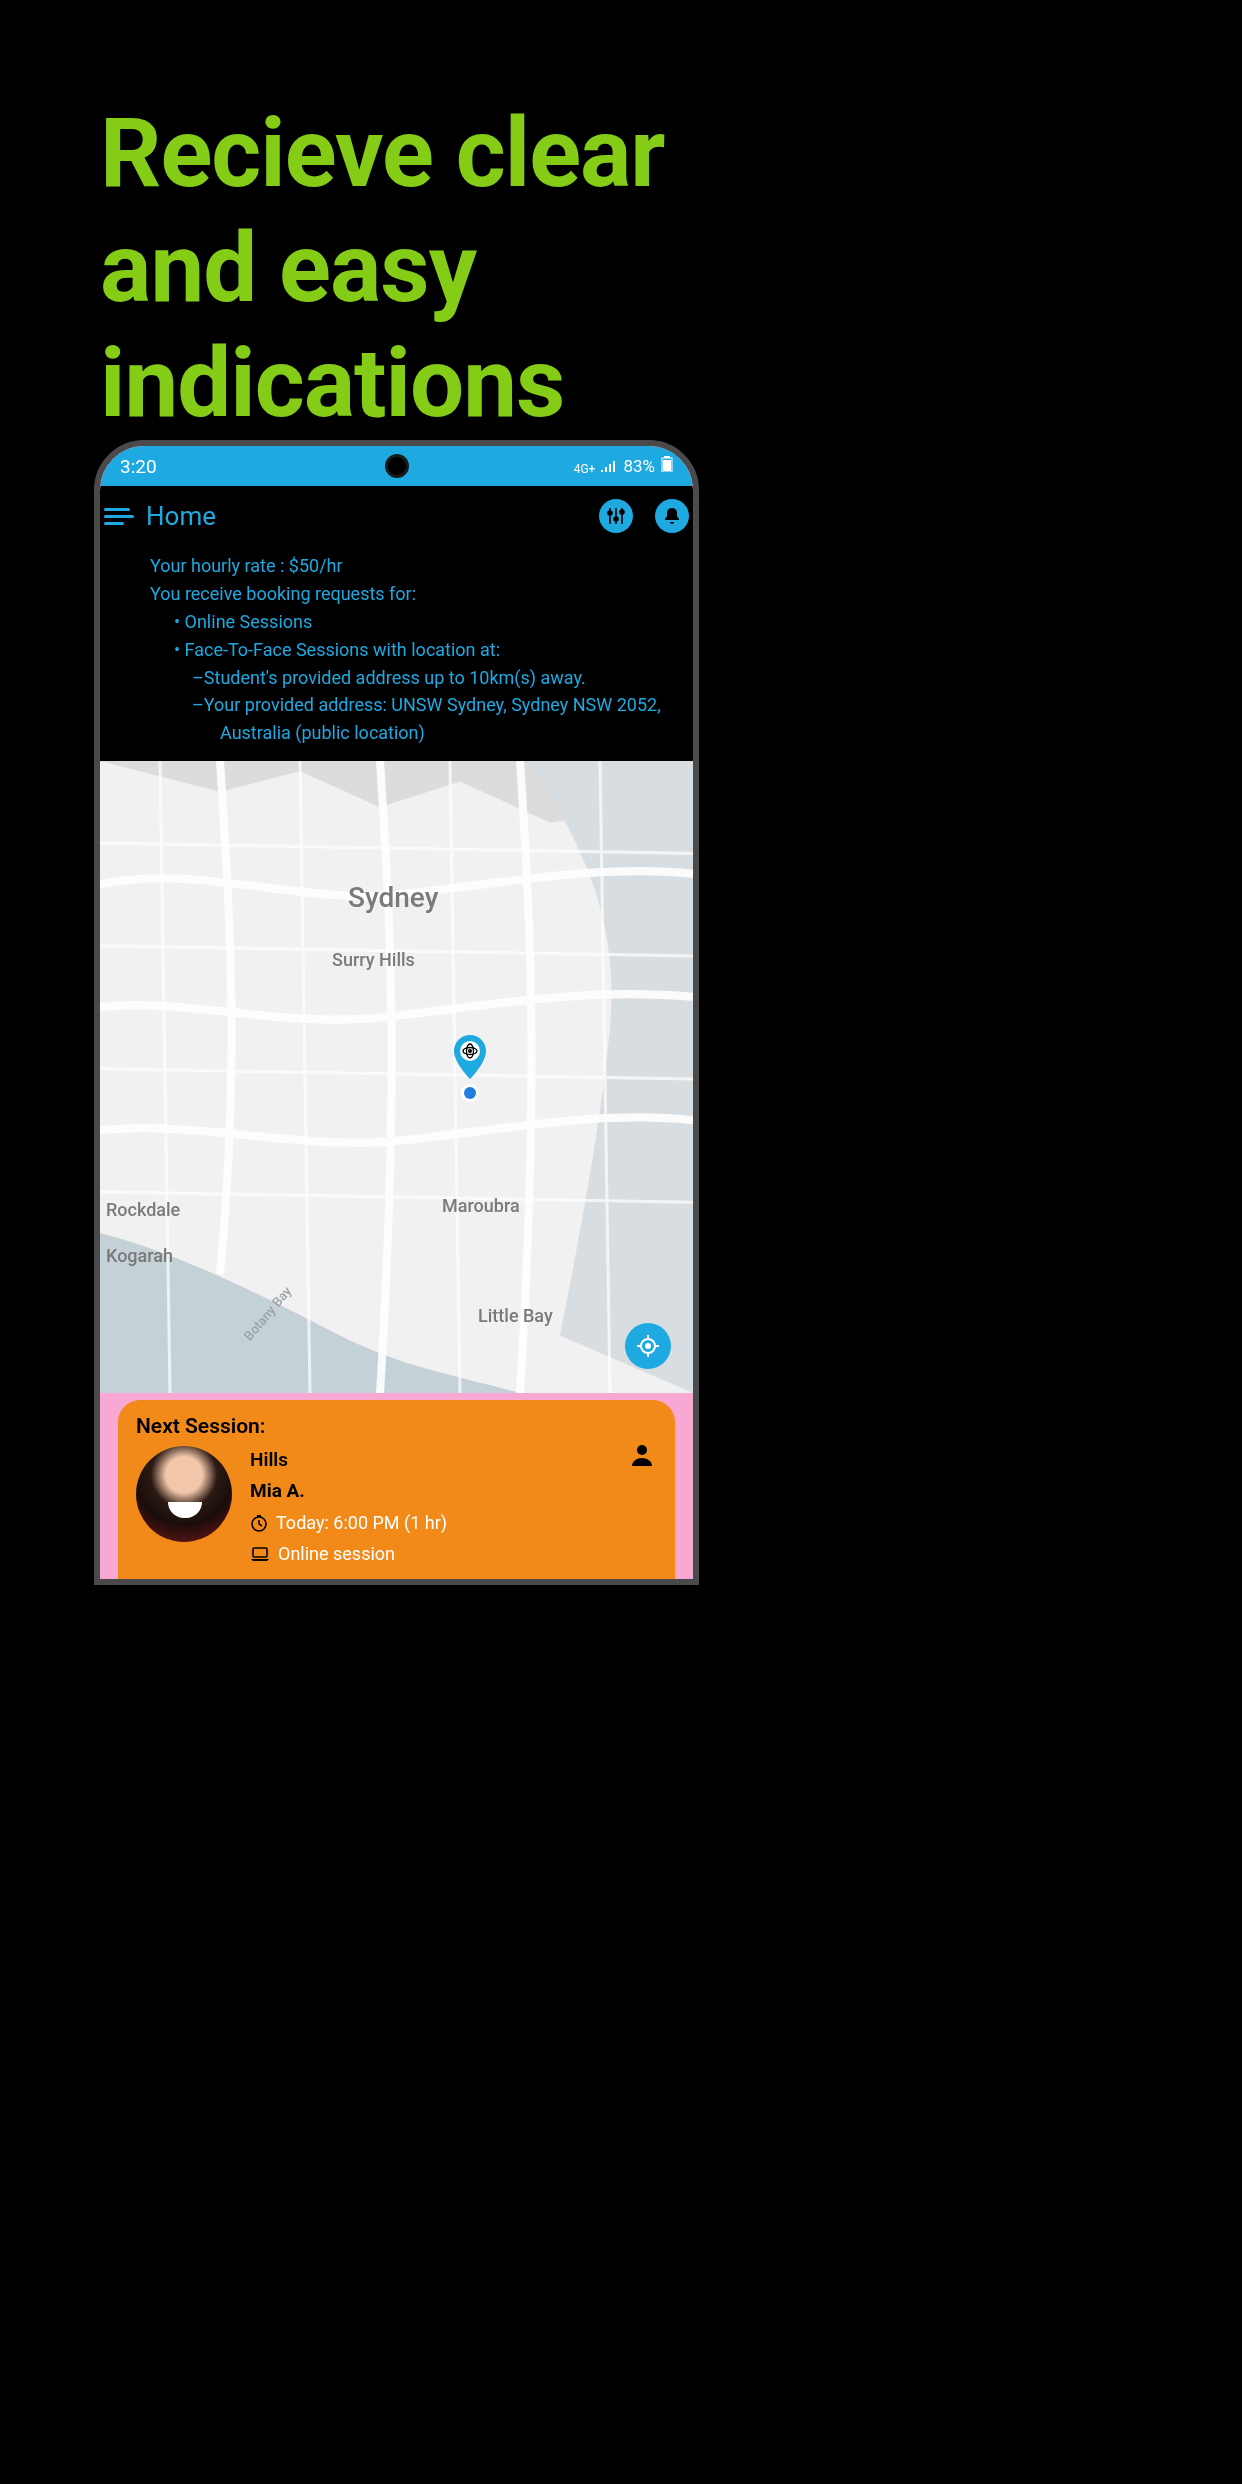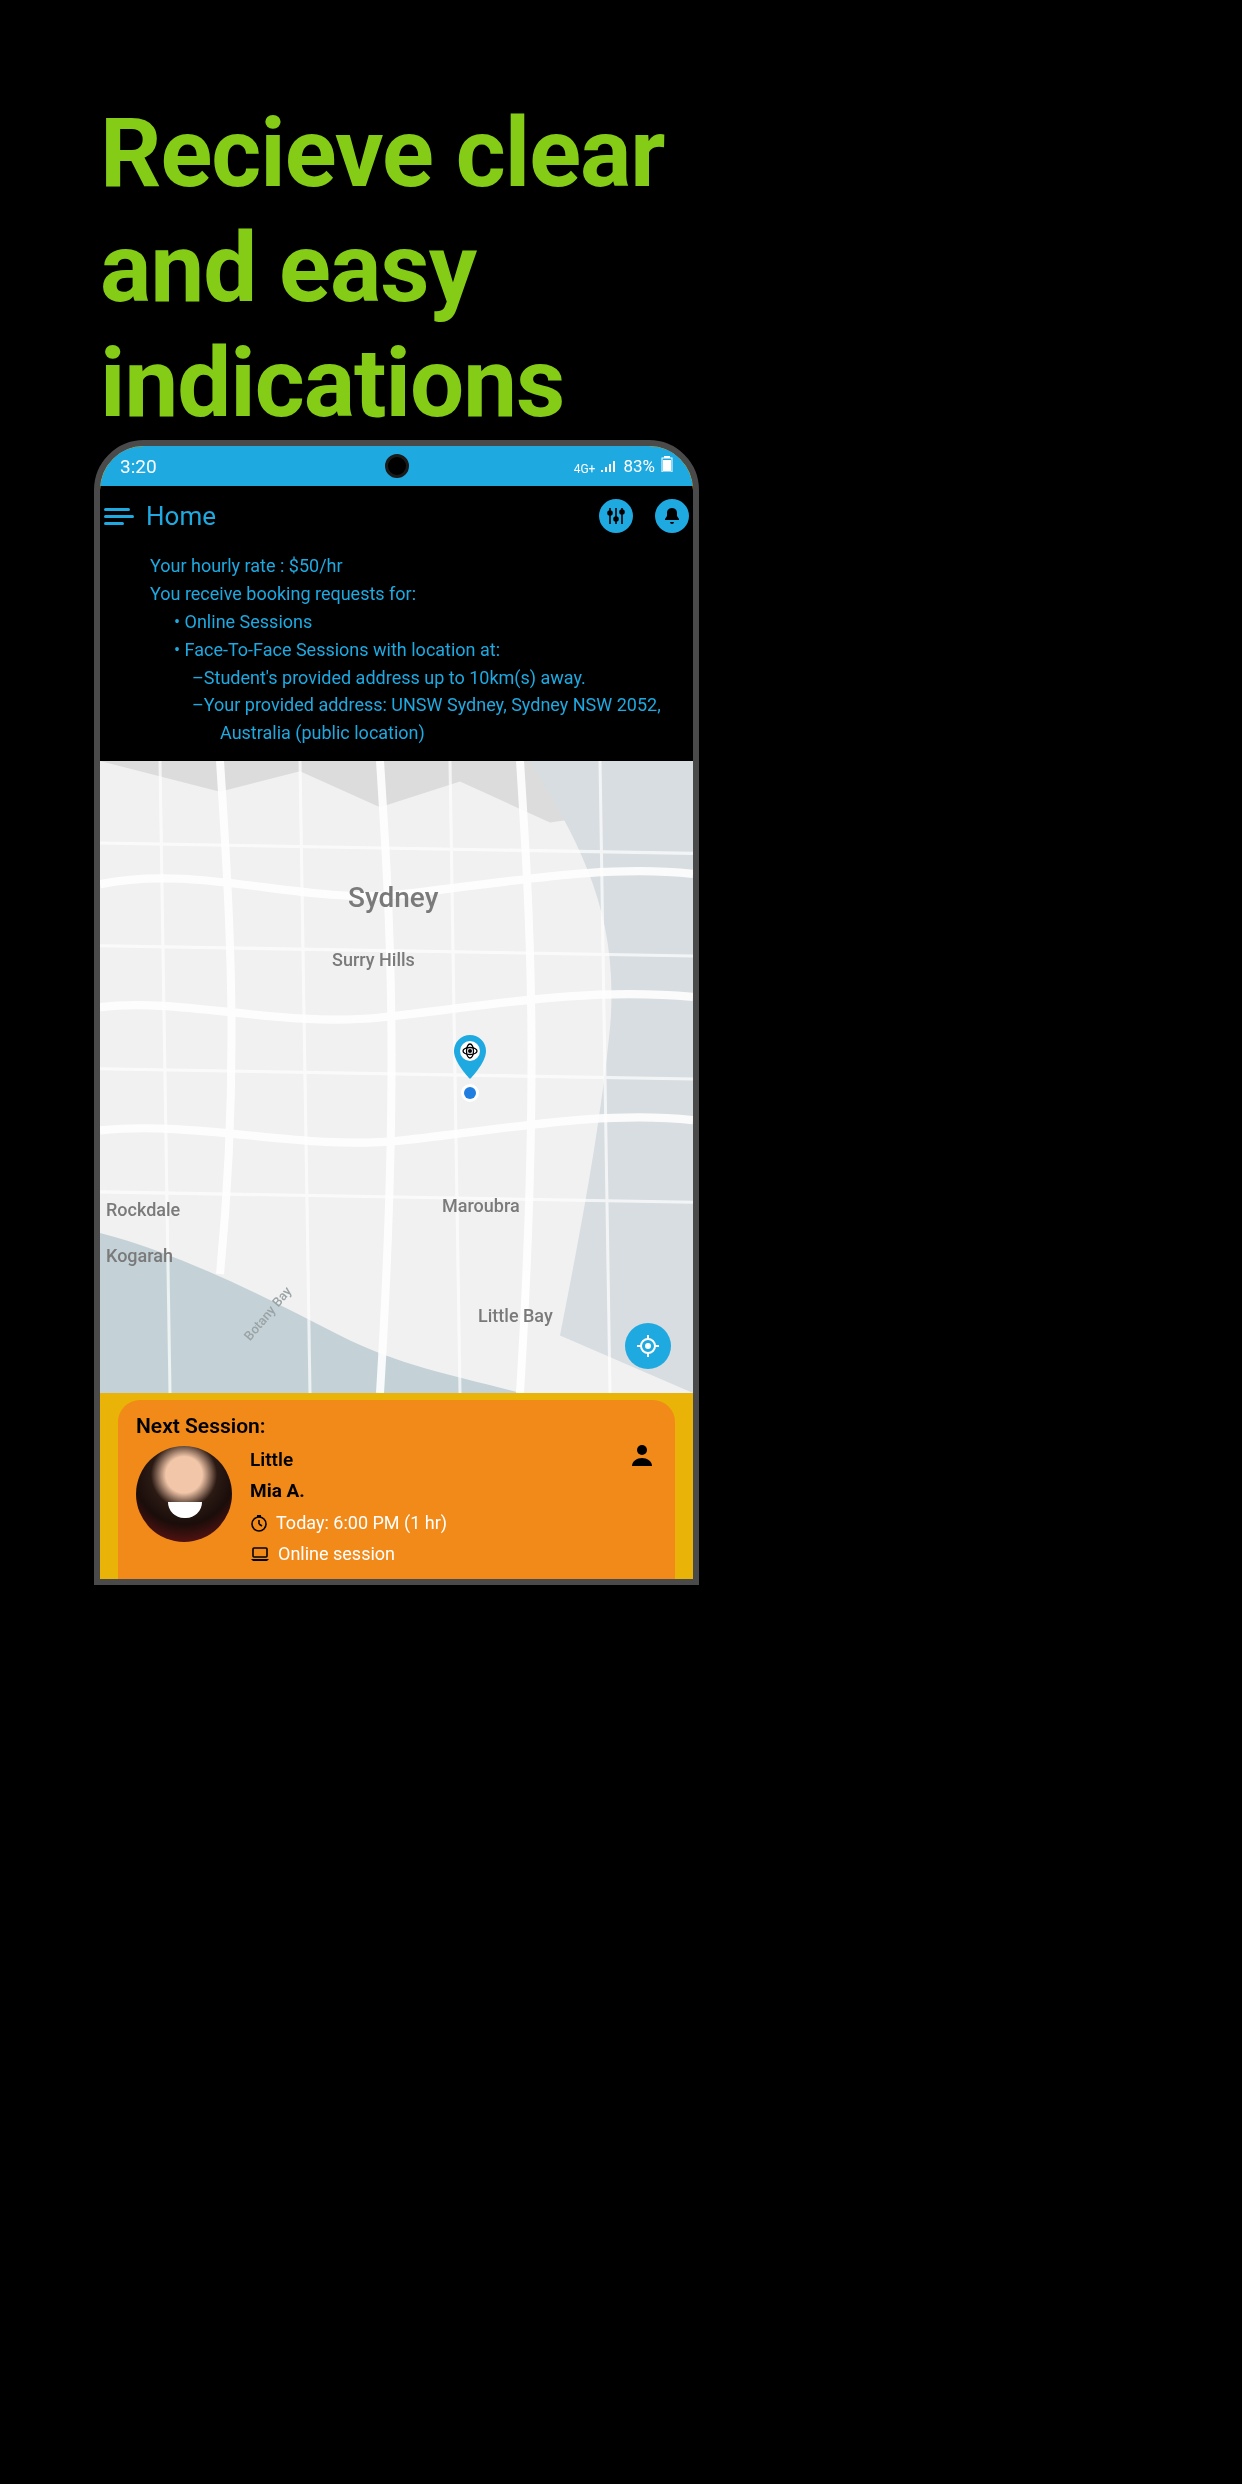--- a/index.html
+++ b/index.html
@@ -21,21 +21,21 @@
 }
 .phone-frame {
   position: absolute;
   left: 94px;
   top: 440px;
   width: 605px;
   height: 1145px;
   border: 6px solid #4a4a4a;
   border-radius: 50px 50px 0 0;
   overflow: hidden;
-  background: #eab308;
+  background: #f9a8d4;
 }
 .phone-inner {
   width: 100%;
   height: 100%;
   border-radius: 44px 44px 0 0;
   overflow: hidden;
 }
 .status-bar {
   height: 40px;
   background: #1ea9e1;
@@ -344,21 +344,21 @@
             </g>
           </svg>
       </div>
     </div>
 
     <div class="session-card">
       <div class="session-header">Next Session:</div>
       <div class="session-body">
         <div class="avatar"></div>
         <div class="session-info">
-          <div class="session-subject">Little</div>
+          <div class="session-subject">Hills</div>
           <div class="session-name">Mia A.</div>
           <div class="session-row">
             <svg width="18" height="18" viewBox="0 0 18 18">
                 <circle cx="9" cy="10" r="7" fill="none" stroke="#000" stroke-width="1.6"></circle>
                 <rect x="7" y="1" width="4" height="2" fill="#000"></rect>
                 <line x1="9" y1="10" x2="9" y2="6" stroke="#000" stroke-width="1.6"></line>
                 <line x1="9" y1="10" x2="12" y2="12" stroke="#000" stroke-width="1.6"></line>
               </svg>
             <span>Today: 6:00 PM (1 hr)</span>
           </div>

